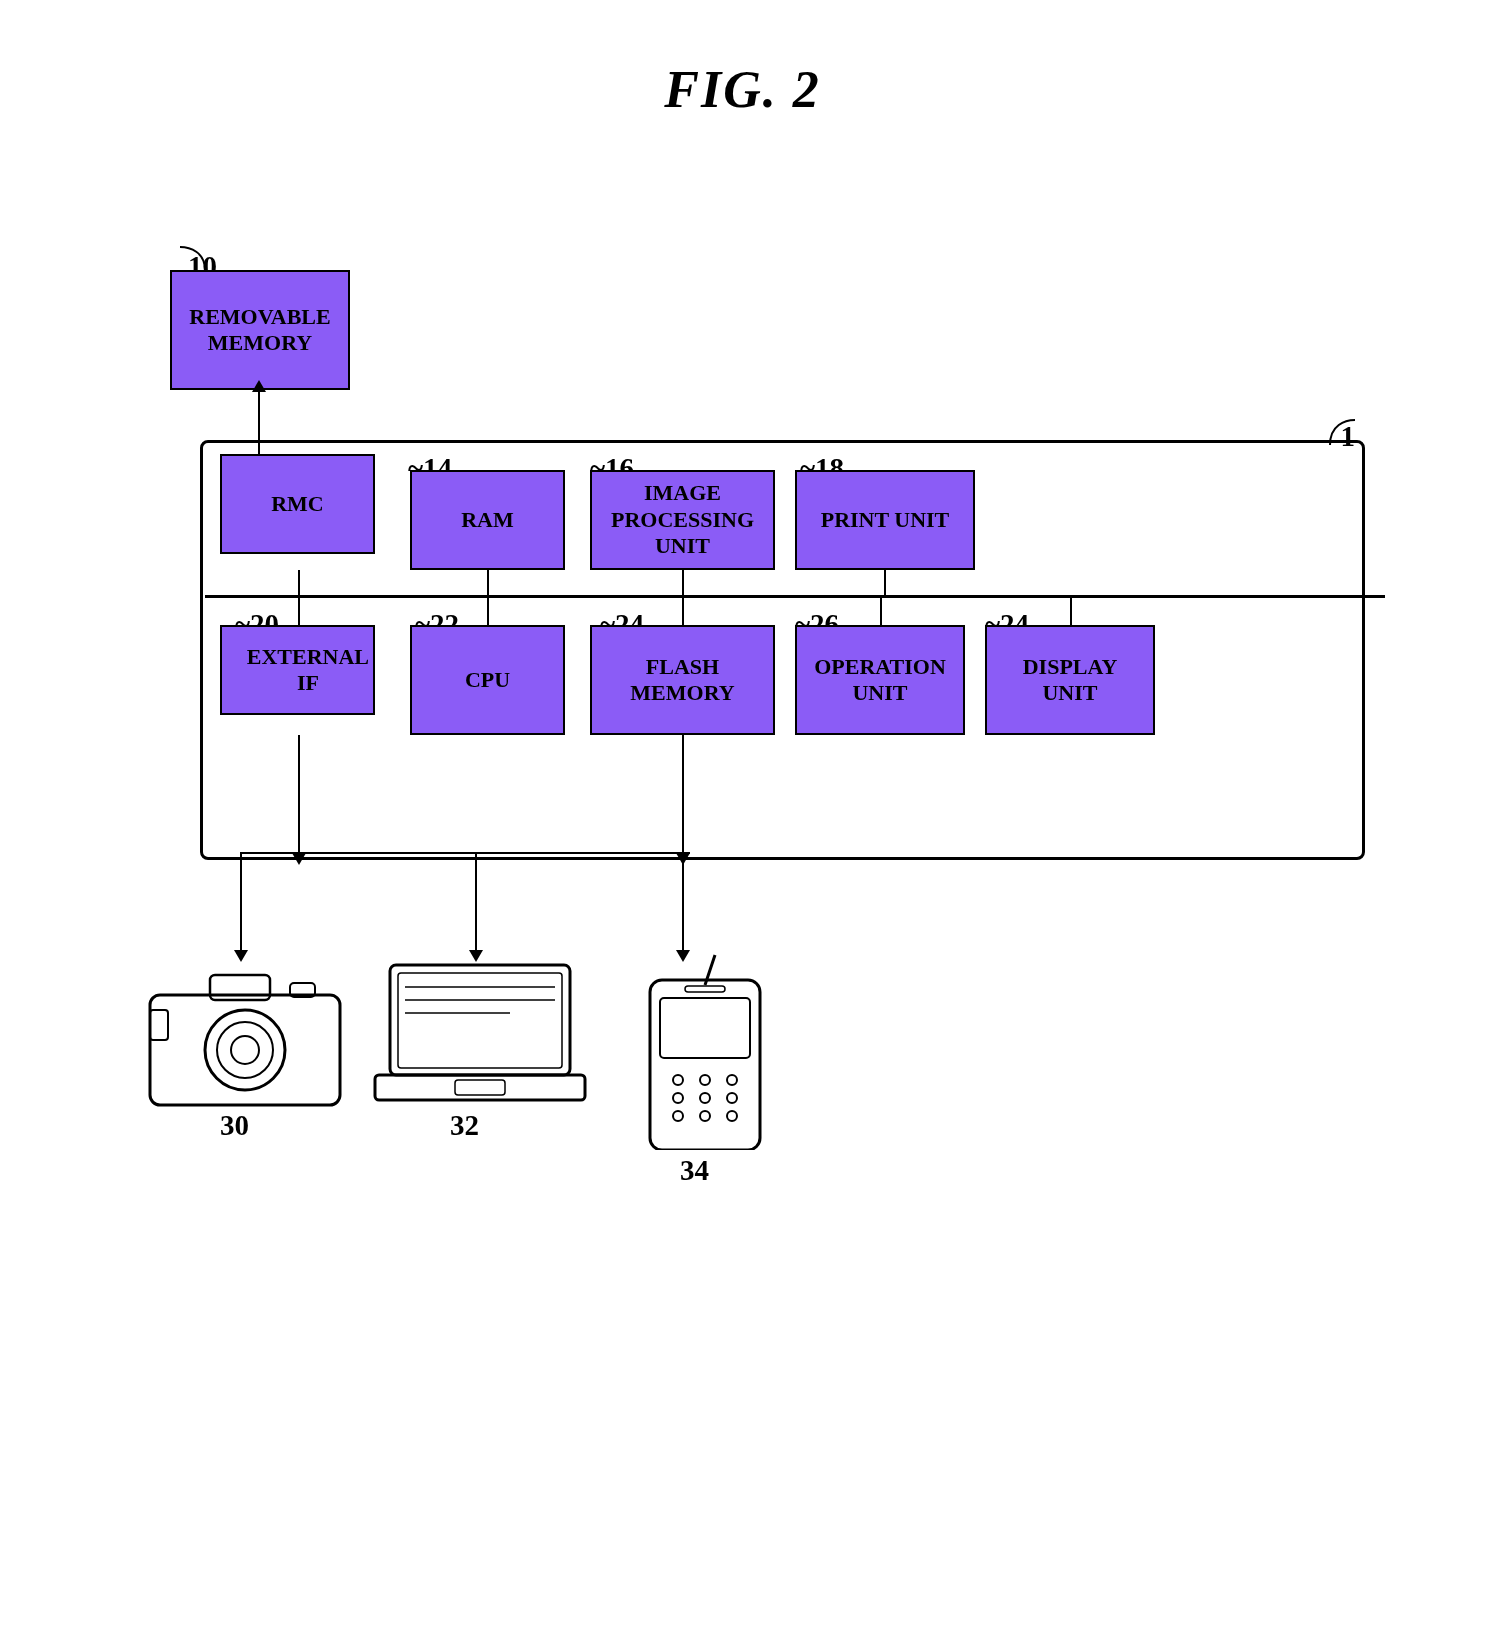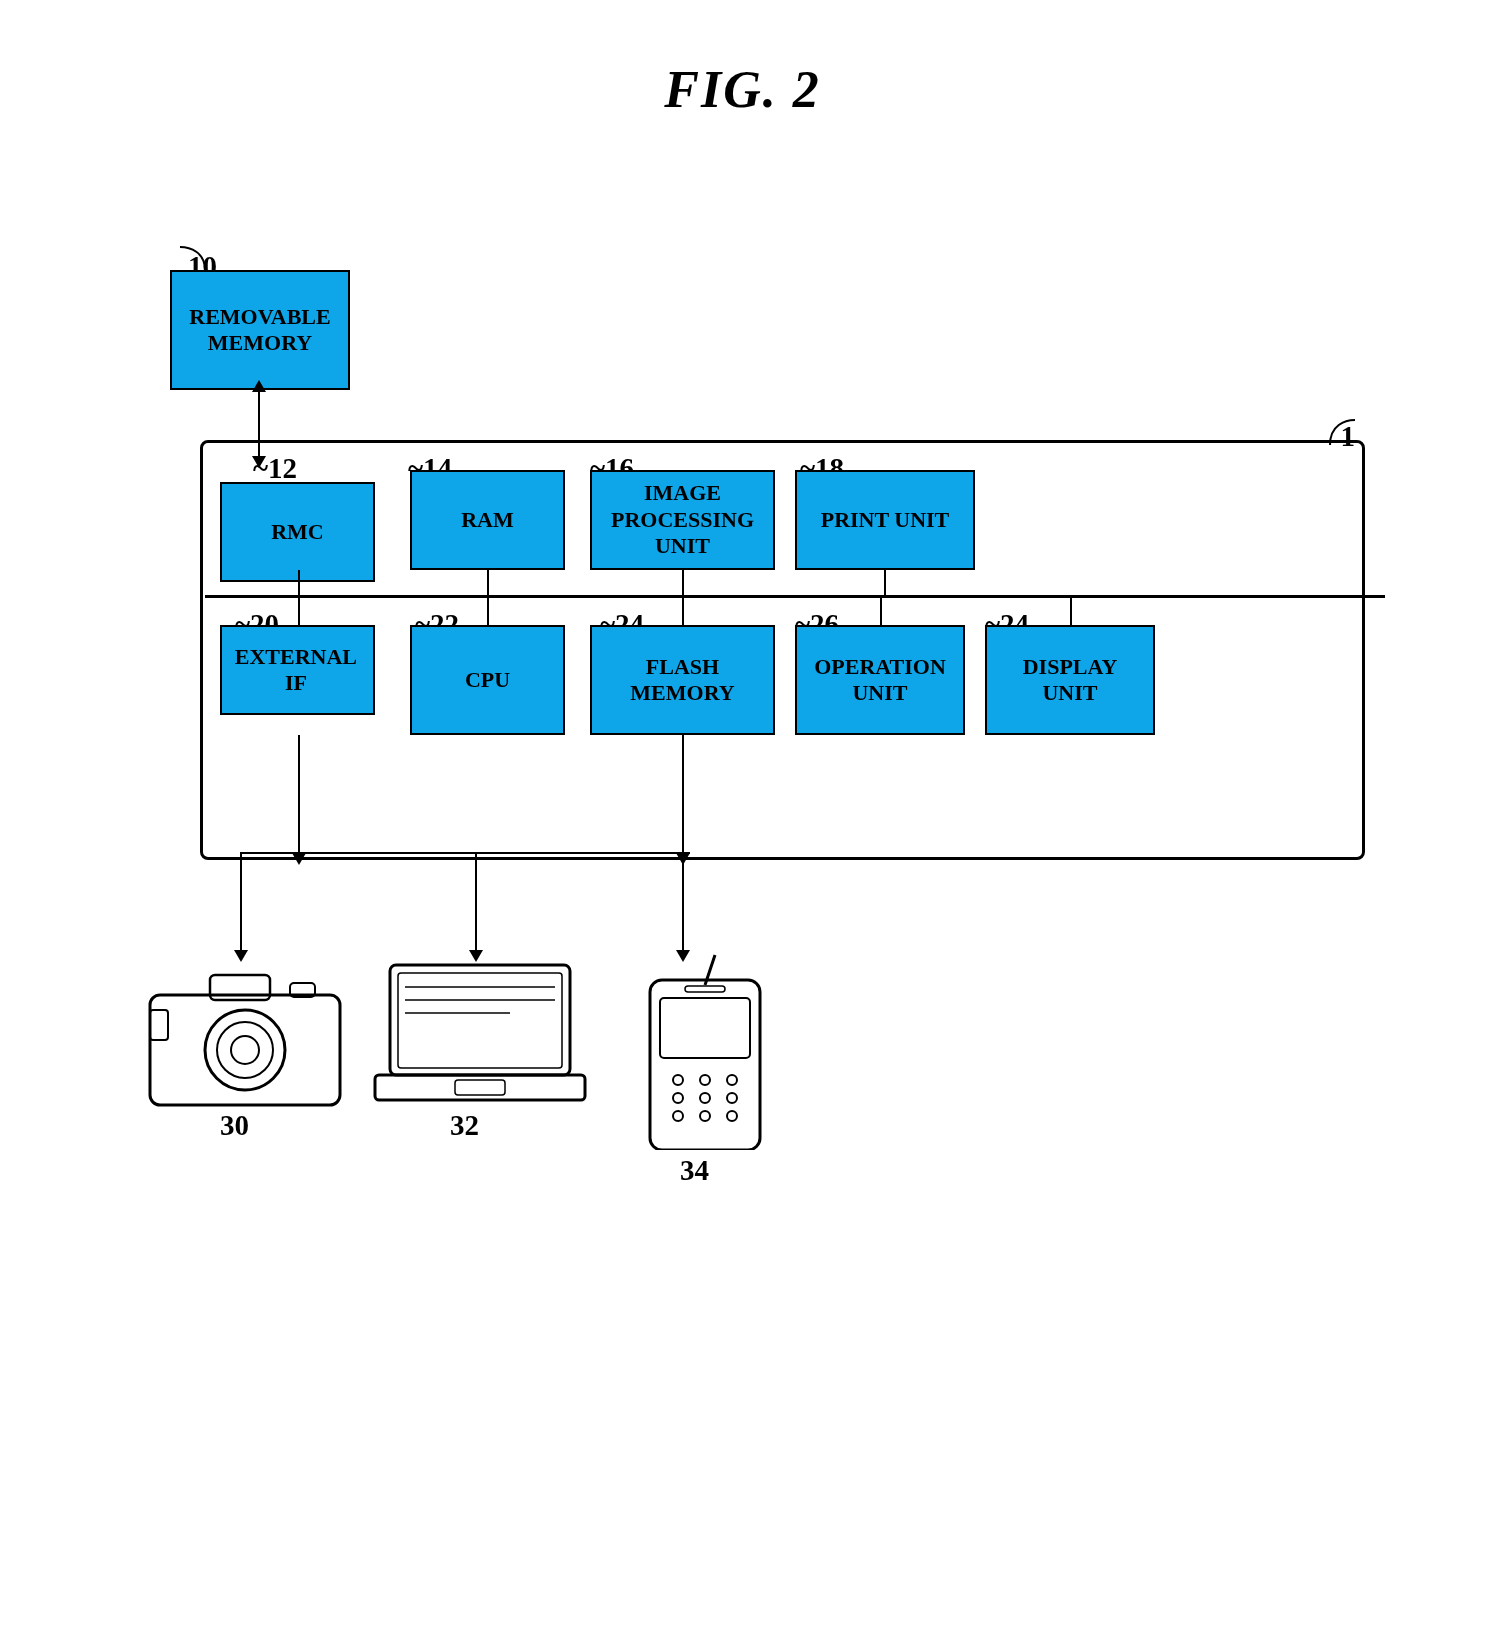--- a/index.html
+++ b/index.html
@@ -51,22 +51,22 @@
     .comp-box {
       position: absolute;
       border: 2.5px solid #000;
       display: flex;
       align-items: center;
       justify-content: center;
       text-align: center;
       font-size: 22px;
       font-weight: bold;
       line-height: 1.2;
-      background: #0ea5e9;
-      padding: 16px;
+      background: #8b5cf6;
+      padding: 4px;
     }
 
     
     .bus-line {
       position: absolute;
       background: #000;
       height: 3px;
     }
 
     
@@ -132,21 +132,21 @@
 
   <div class="v-line arrow-both" style="top: 130px; left: 178px; height: 68px;"></div>
 
   <div class="system-box"></div>
 
   <svg style="position:absolute; top: 155px; right: 35px;" width="50" height="35">
     <path d="M 10 30 C 10 10, 25 5, 35 5" stroke="#000" stroke-width="2" fill="none"></path>
   </svg>
 
   <div class="ref-label" style="top: 192px; left: 173px;">~12</div>
-  <div class="comp-box" style="top: 222px; left: 140px; width: 155px; height: 100px;">
+  <div class="comp-box" style="top: 194px; left: 140px; width: 155px; height: 100px;">
     <span>RMC</span>
   </div>
 
   <div class="ref-label" style="top: 192px; left: 328px;">~14</div>
   <div class="comp-box" style="top: 210px; left: 330px; width: 155px; height: 100px;">
     <span>RAM</span>
   </div>
 
   <div class="ref-label" style="top: 192px; left: 510px;">~16</div>
   <div class="comp-box" style="top: 210px; left: 510px; width: 185px; height: 100px;">

